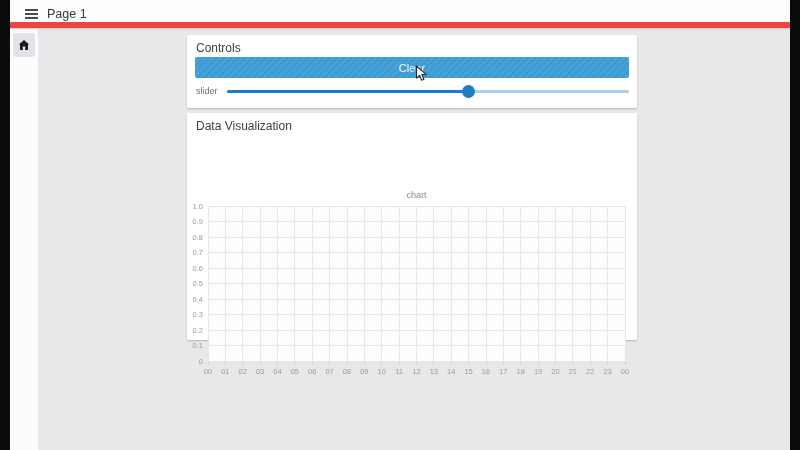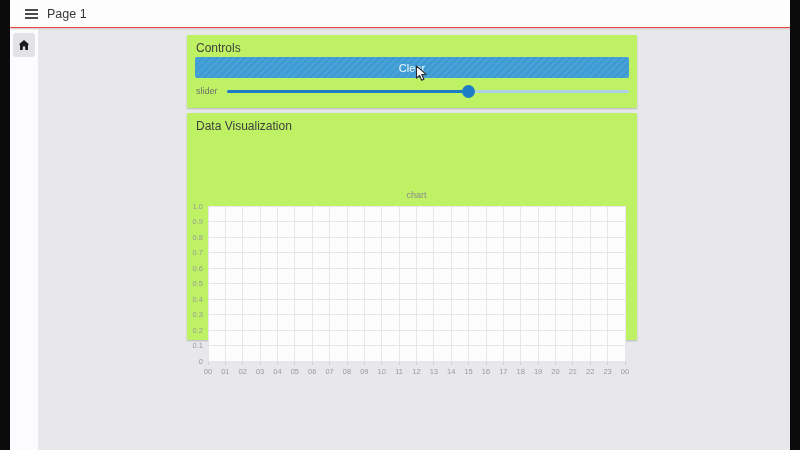--- a/index.html
+++ b/index.html
@@ -3,34 +3,34 @@
 <meta charset="utf-8">
 <style>
   * { margin:0; padding:0; box-sizing:border-box; }
   html,body { width:800px; height:450px; overflow:hidden; }
   body { font-family:"Liberation Sans", sans-serif; }
   .stage { position:relative; width:800px; height:450px; background:#0b0b0b; }
   .app { position:absolute; left:10px; top:0; width:780px; height:450px; background:#e8e8ea; }
 
   
   .topbar { position:absolute; left:0; top:0; width:780px; height:28px; background:#fdfdfe;
-            border-bottom:1px solid #ef4444; box-shadow:0 1px 2px rgba(0,0,0,.14); z-index:5; }
+            border-bottom:6px solid #ef4444; box-shadow:0 1px 2px rgba(0,0,0,.14); z-index:5; }
   .hamburger { position:absolute; left:10px; top:4px; width:22px; height:20px; background:none; border:none;
                display:flex; flex-direction:column; justify-content:center; gap:2.5px; cursor:pointer; }
   .hamburger span { display:block; width:13px; height:1.6px; background:#4b4b4b; margin:0 auto; }
   .topbar-title { position:absolute; left:37px; top:0; line-height:28px; font-size:12.5px; color:#373737; }
 
   
   .sidebar { position:absolute; left:0; top:29px; width:28px; height:421px; background:#fcfcfe; }
   .home-btn { position:absolute; left:3px; top:4px; width:22px; height:24px; background:#e3e3e7;
               border:none; border-radius:3px; display:flex; align-items:center; justify-content:center; cursor:pointer; }
 
   
   .main { position:absolute; left:28px; top:29px; width:752px; height:421px; }
-  .card { position:absolute; background:#bef264; box-shadow:0 1px 2px rgba(0,0,0,.22); border-radius:1px; }
+  .card { position:absolute; background:#ffffff; box-shadow:0 1px 2px rgba(0,0,0,.22); border-radius:1px; }
   .card-controls { left:149px; top:6px; width:450px; height:73px; }
   .card-viz      { left:149px; top:84px; width:450px; height:227px; }
   .card-title { position:absolute; left:9px; top:6px; font-size:12px; color:#3e3e3e; }
 
   .clear-btn { position:absolute; left:8px; top:22px; width:434px; height:21px; border:none; border-radius:2px;
                color:#f4fbff; font-size:11px; font-family:"Liberation Sans",sans-serif; cursor:pointer;
                background-color:#45a2d9;
                background-image:repeating-linear-gradient(135deg, rgba(16,80,130,.12) 0 2px, rgba(255,255,255,0) 2px 5px); }
   .cursor-icon { position:absolute; left:228px; top:30px; z-index:6; pointer-events:none; }
 

